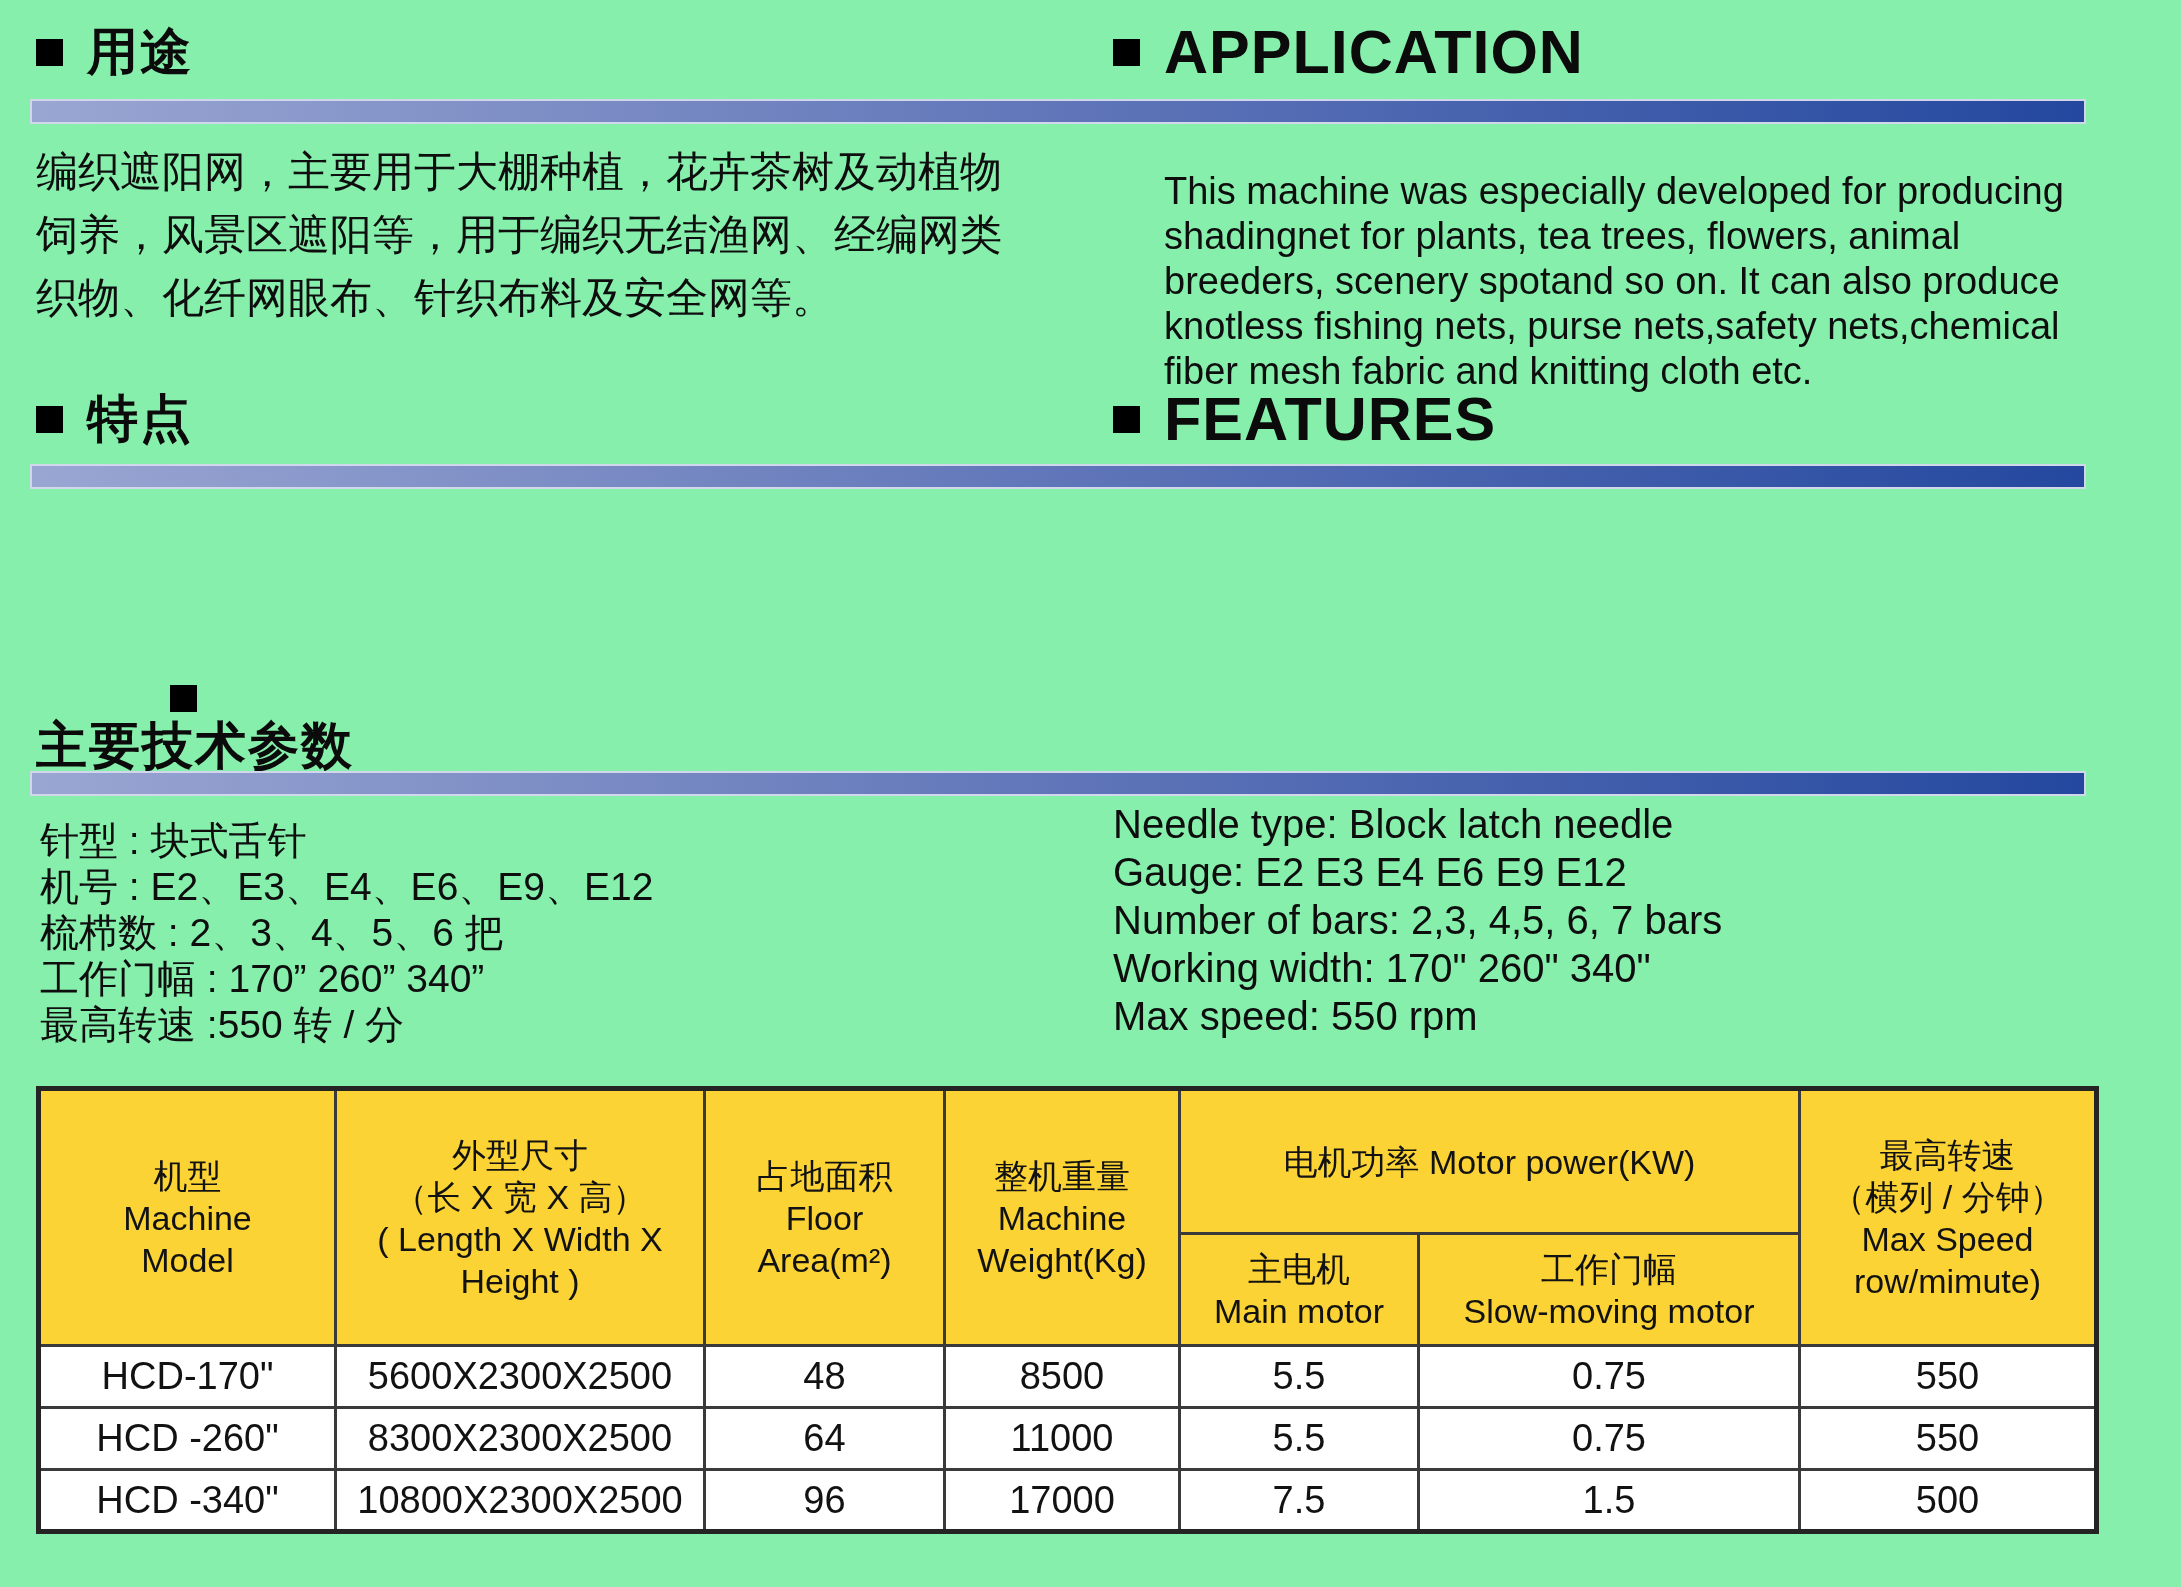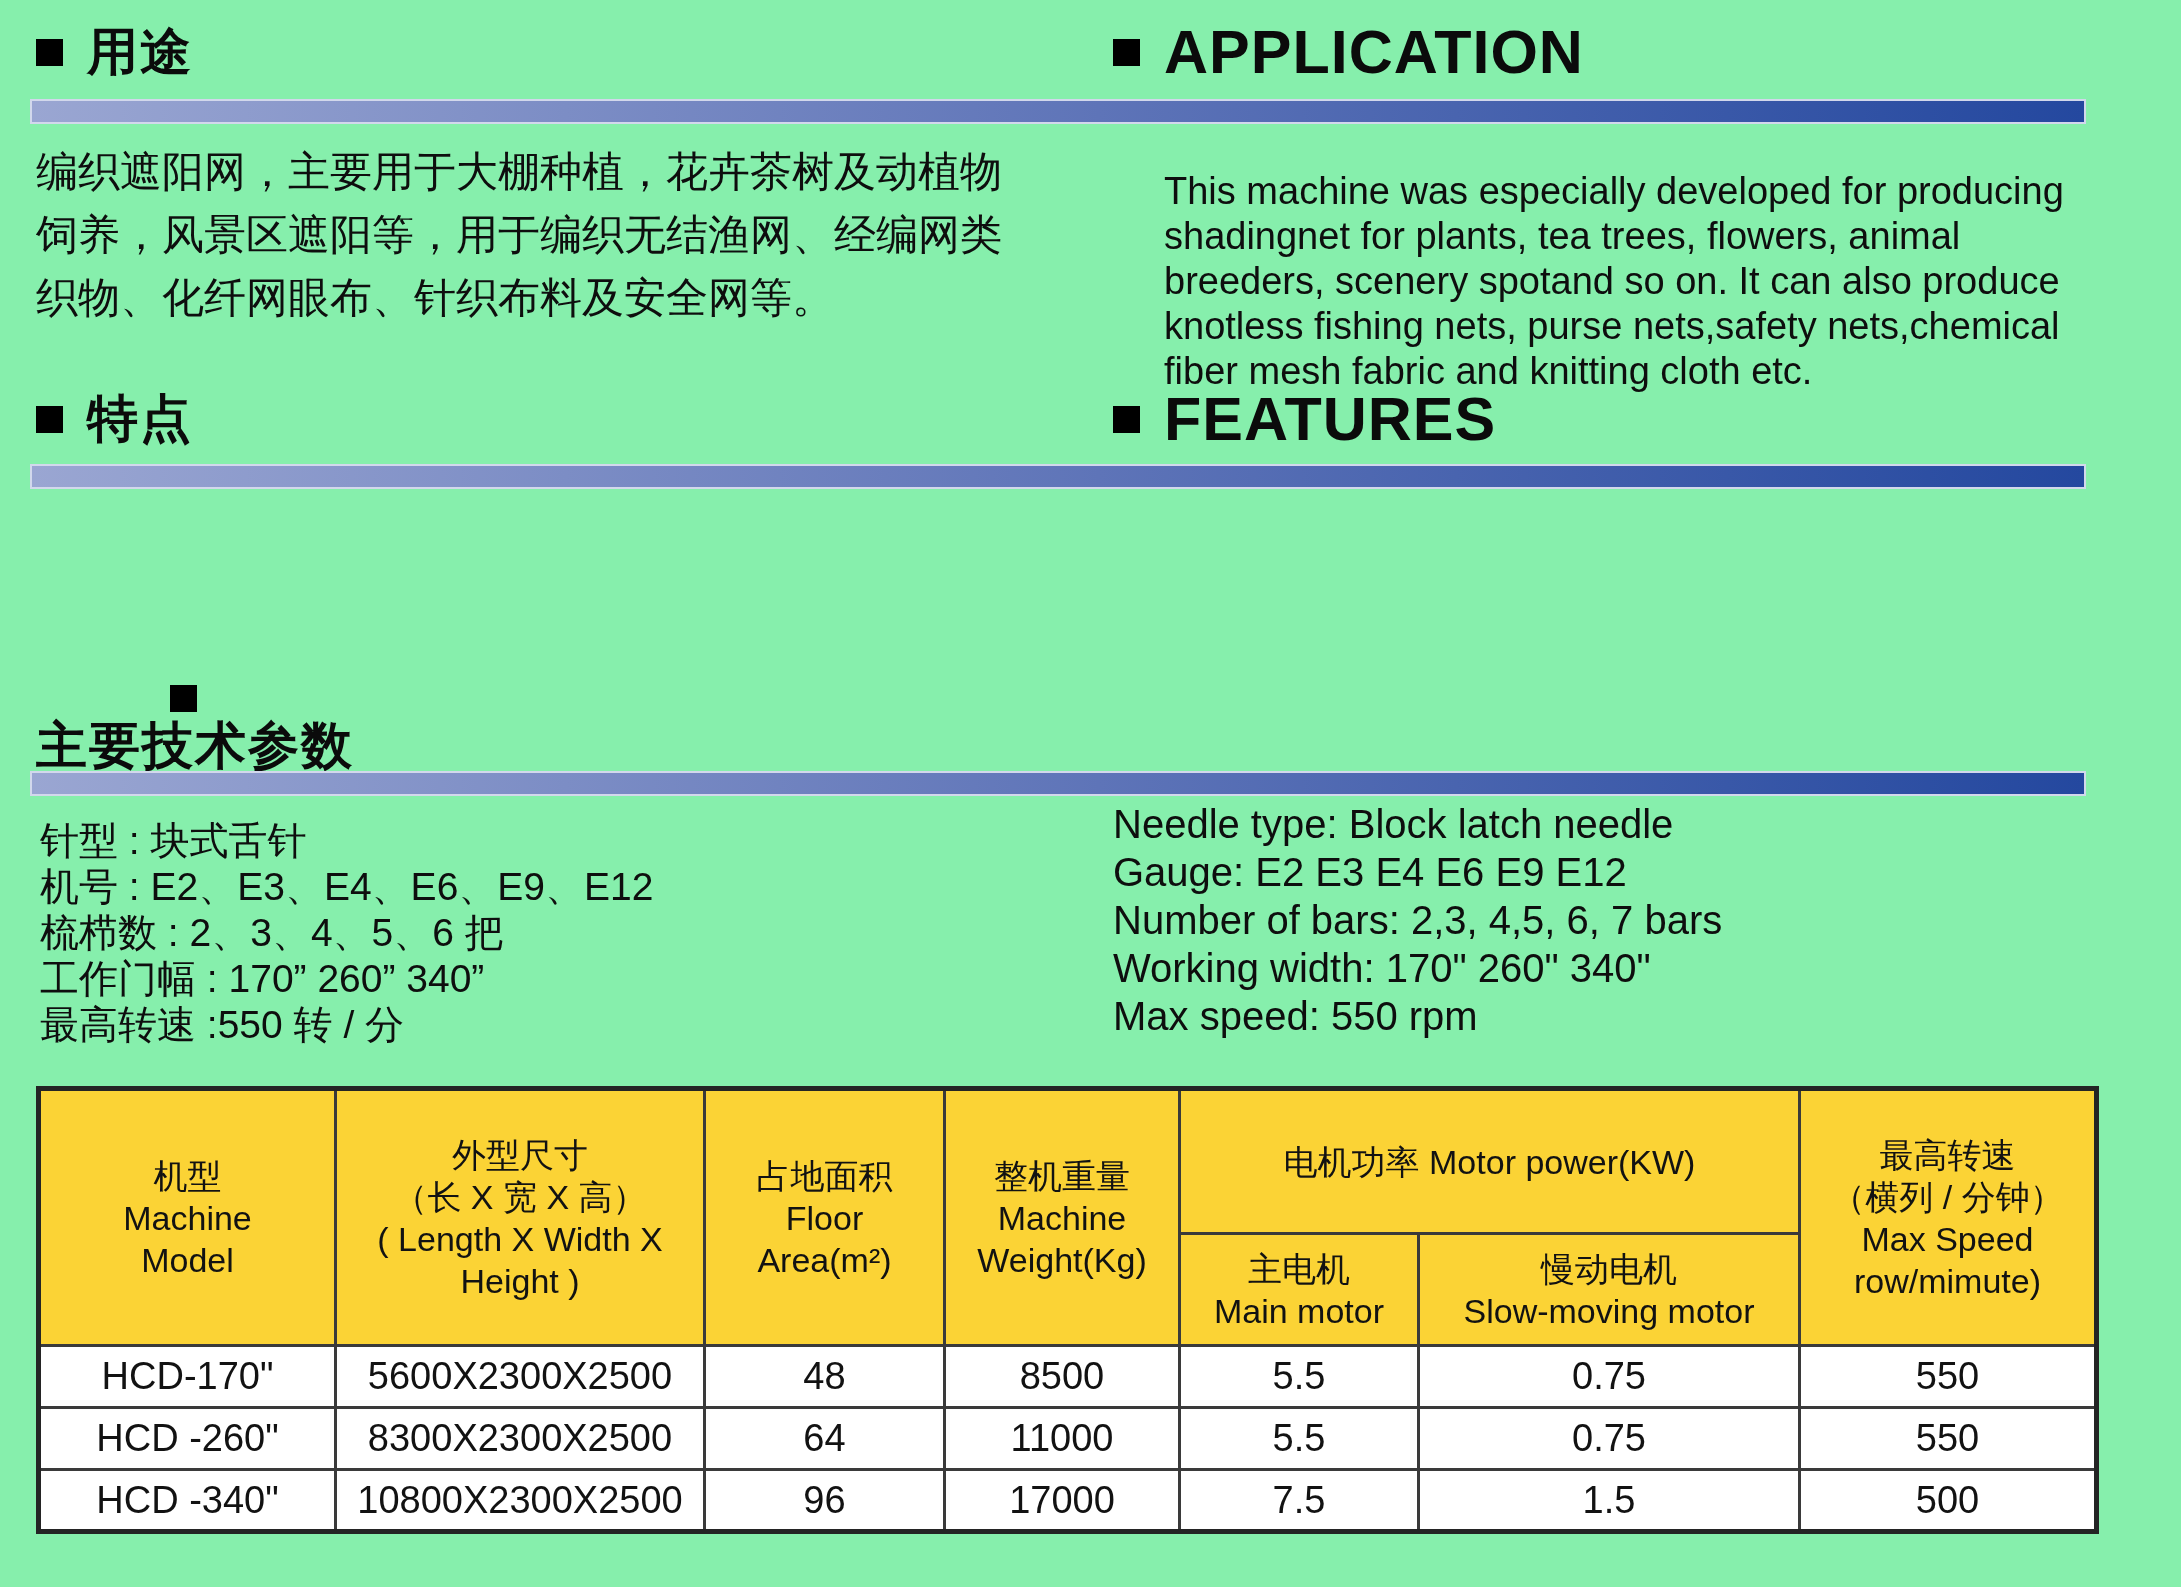--- a/index.html
+++ b/index.html
@@ -161,21 +161,21 @@
 Weight(Kg)</th>
         <th colspan="2">电机功率 Motor power(KW)</th>
         <th rowspan="2">最高转速
 （横列 / 分钟）
 Max Speed
 row/mimute)</th>
       </tr>
       <tr class="h2">
         <th>主电机
 Main motor</th>
-        <th>慢动电机
+        <th>工作门幅
 Slow-moving motor</th>
       </tr>
     </thead>
     <tbody>
       <tr>
         <td>HCD-170"</td>
         <td>5600X2300X2500</td>
         <td>48</td>
         <td>8500</td>
         <td>5.5</td>

